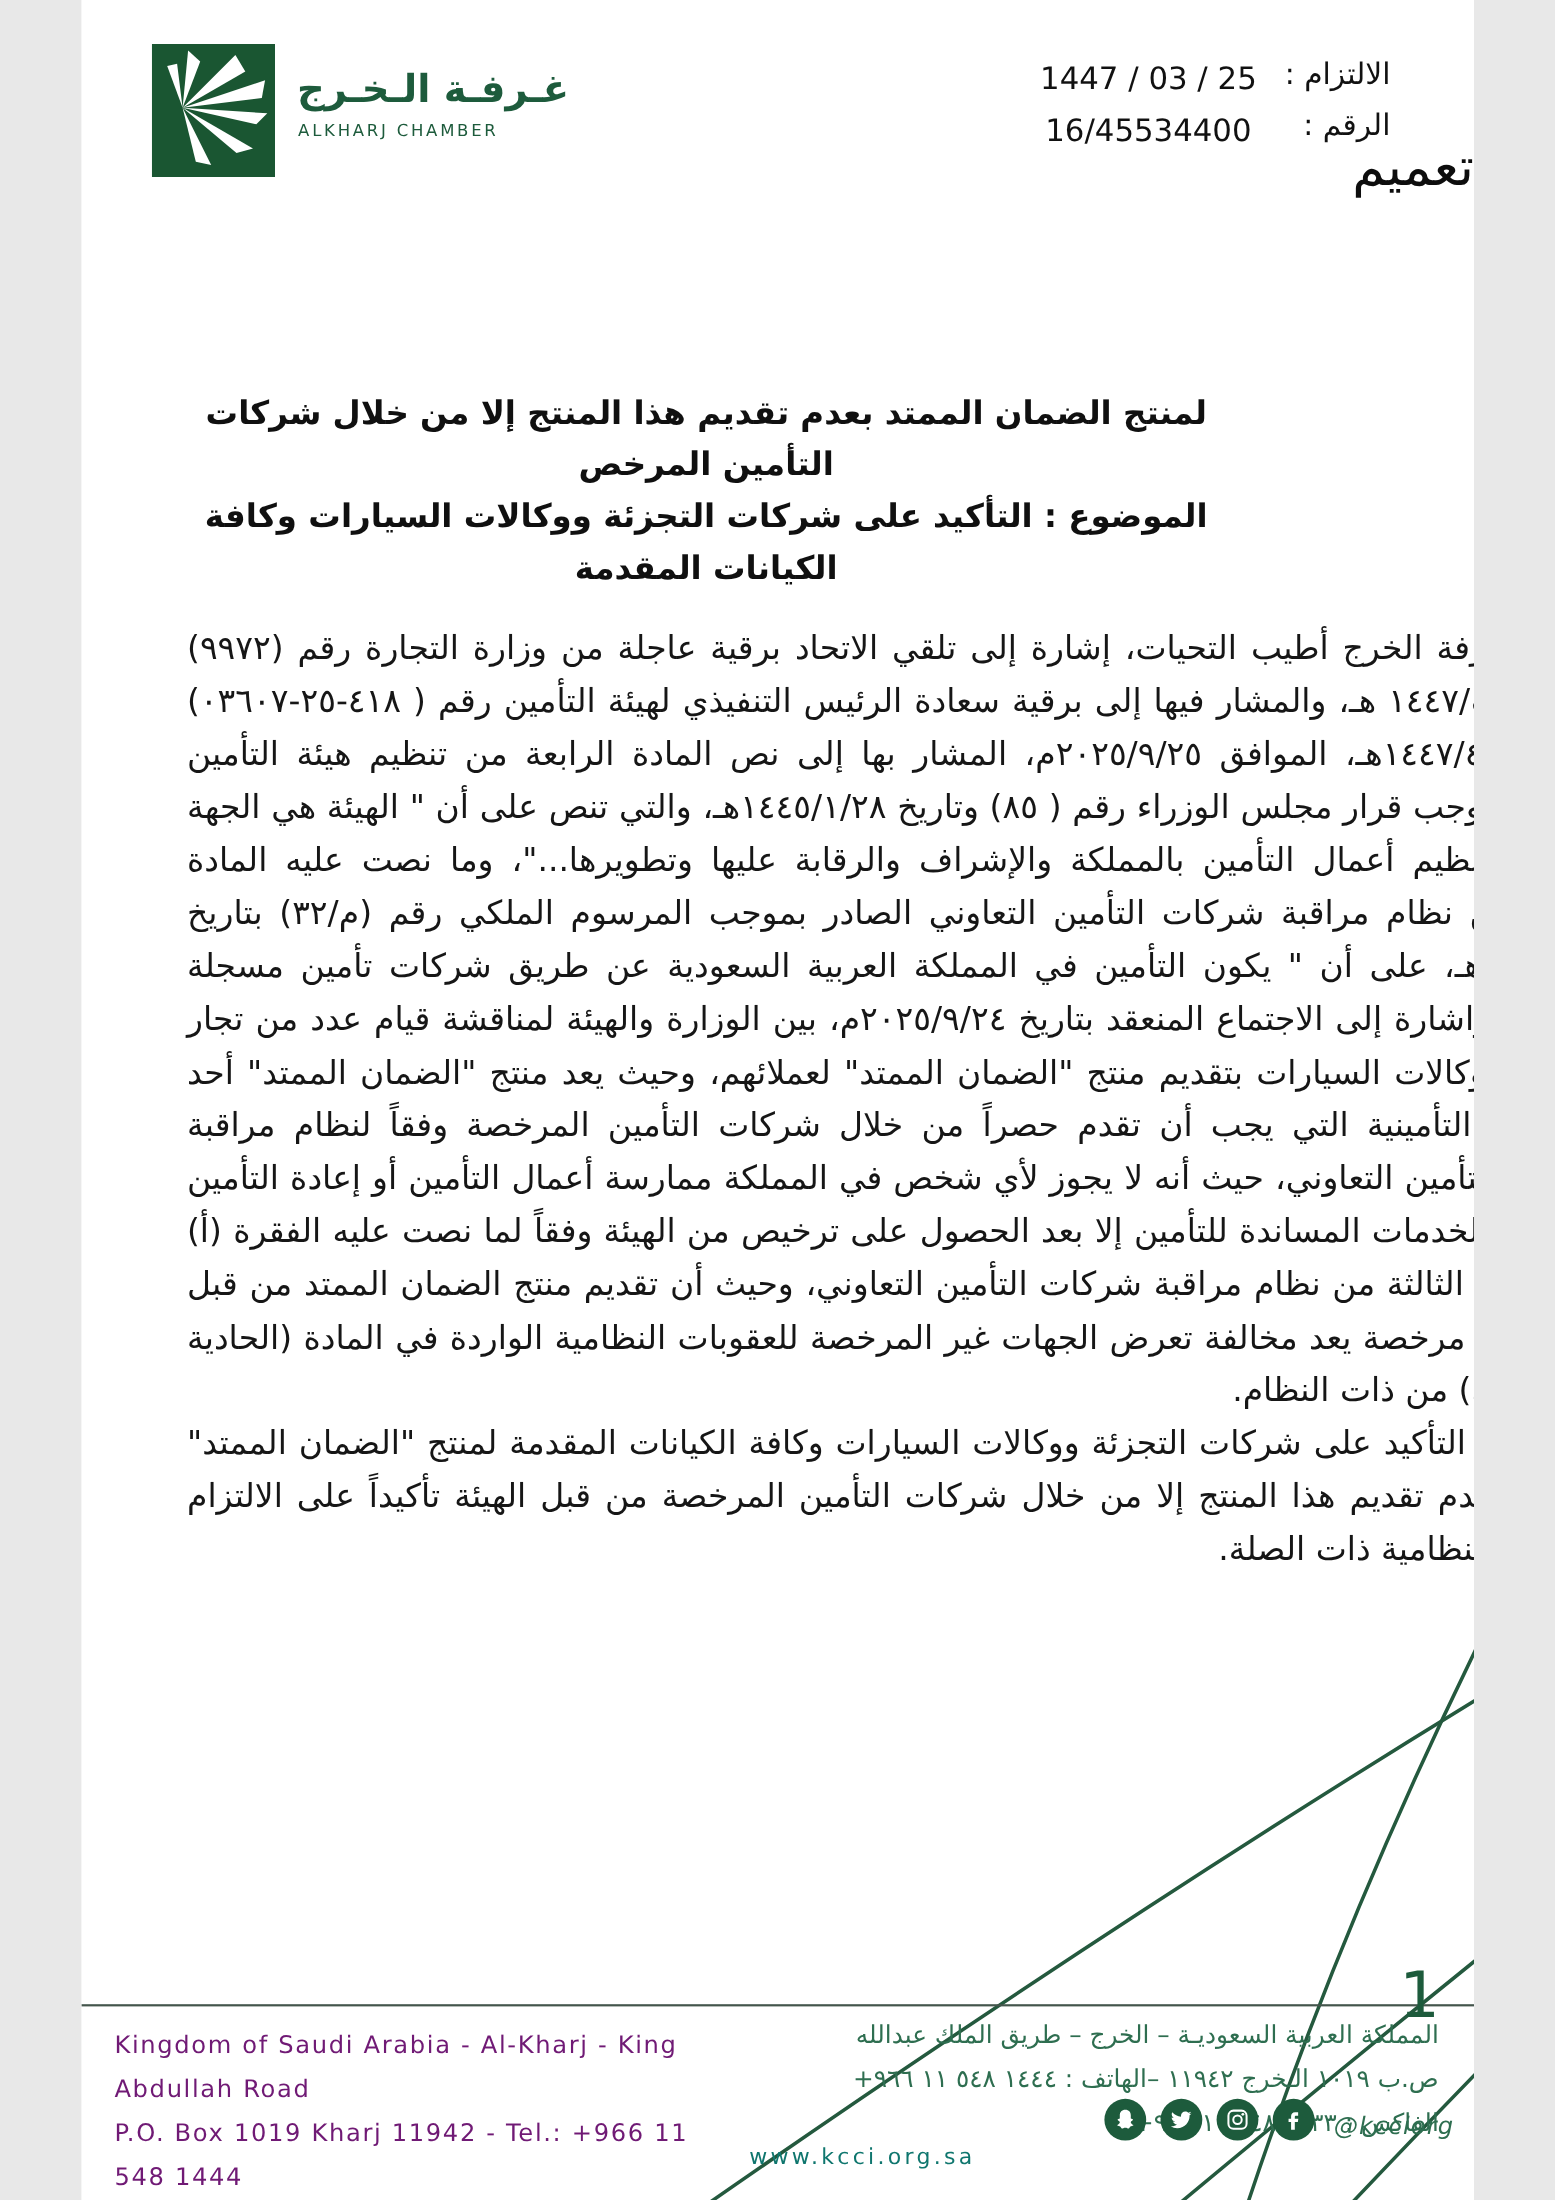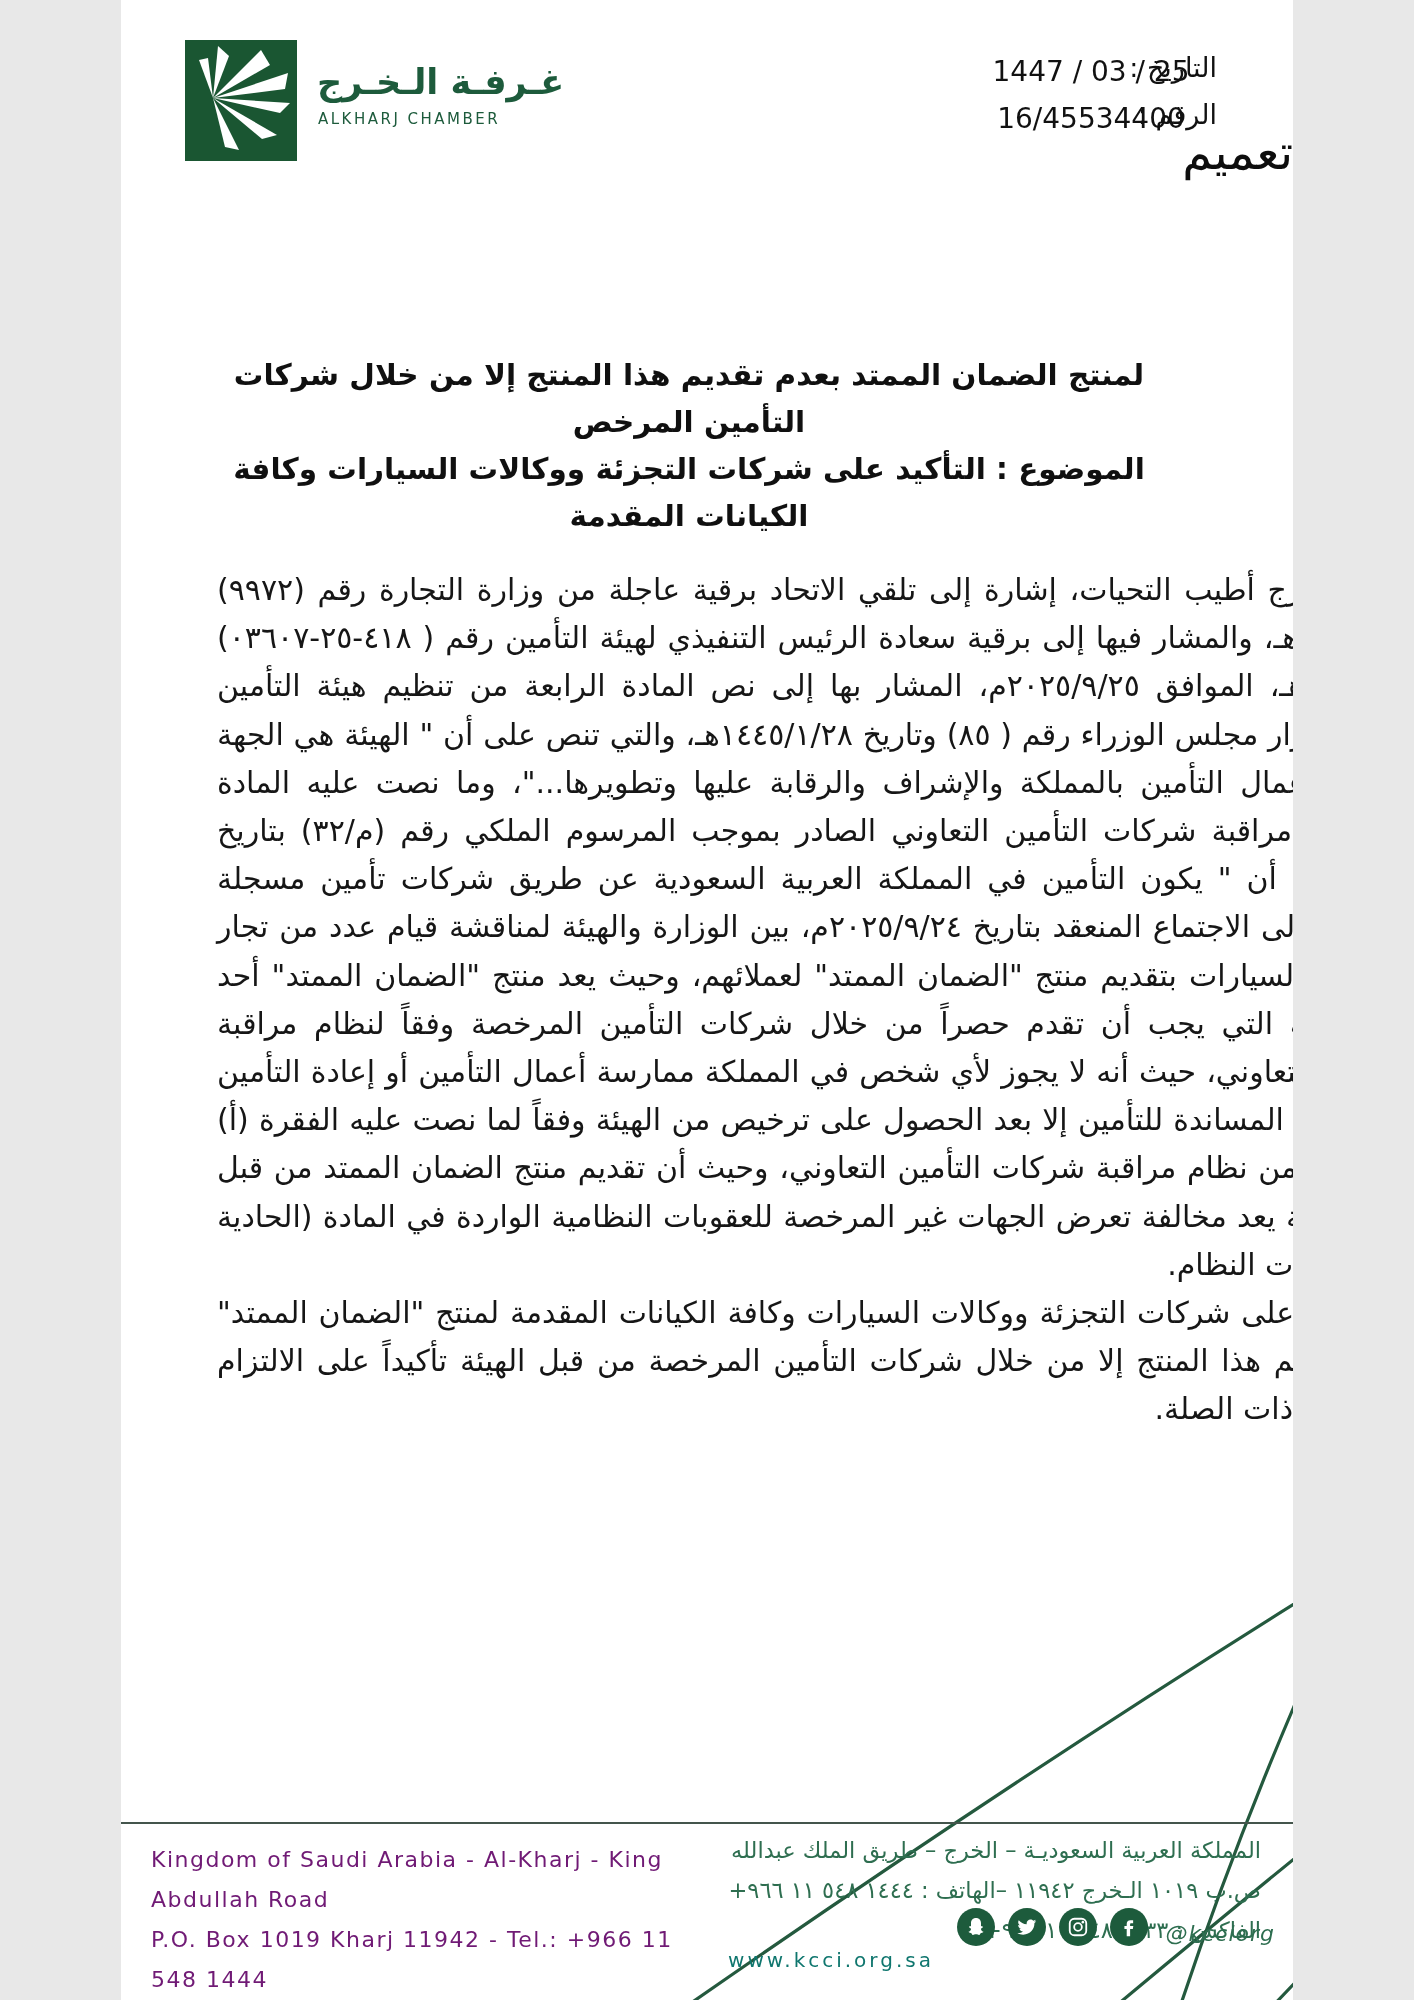--- a/index.html
+++ b/index.html
@@ -1,17 +1,17 @@
 <!DOCTYPE html>
 <html lang="ar"><head>
 <meta charset="utf-8">
 <style>
   html,body{margin:0;padding:0;background:#e8e8e8;}
   .page{
-    position:relative;width:1172px;height:2000px;margin:0 auto;
+    position:relative;width:1266px;height:2000px;margin:0 auto;
     background:#ffffff;overflow:hidden;
     font-family:"DejaVu Sans",sans-serif;color:#161616;
   }
   
   .logo-box{position:absolute;left:64px;top:40px;width:112px;height:121px;}
   .brand-ar{position:absolute;left:196px;top:62px;font-size:35px;font-weight:bold;color:#1d5b3c;}
   .brand-en{position:absolute;left:197px;top:110px;font-size:15px;letter-spacing:2.5px;color:#1d5b3c;}
   .meta-label{position:absolute;right:76px;font-size:27px;direction:rtl;color:#111;}
   .meta-value{position:absolute;left:860px;width:220px;text-align:center;font-size:28px;direction:ltr;color:#111;}
   .doc-title{position:absolute;left:0;right:0;top:124px;text-align:right;font-size:48px;direction:rtl;color:#0d0d0d;}
@@ -55,21 +55,21 @@
         <path d="M28,58 L105,63 L95,73 Z"></path>
         <path d="M28,58 L92,95 L77,99 Z"></path>
         <path d="M28,58 L54,110 L40,107 Z"></path>
         <path d="M28,58 L14,20 L23,18 Z"></path>
       </g>
     </svg>
   </div>
   <div class="brand-ar">غـرفـة الـخـرج</div>
   <div class="brand-en">ALKHARJ CHAMBER</div>
 
-  <div class="meta-label" style="top:52px;">التاريخ :</div>
+  <div class="meta-label" style="top:52px;">الالتزام :</div>
   <div class="meta-value" style="top:55px;">1447 / 03 / 25</div>
   <div class="meta-label" style="top:99px;">الرقم :</div>
   <div class="meta-value" style="top:102px;">16/45534400</div>
 
   <div class="doc-title">تعميم</div>
 
   <div class="subject">
     <div>لمنتج الضمان الممتد بعدم تقديم هذا المنتج إلا من خلال شركات التأمين المرخص</div>
     <div>الموضوع : التأكيد على شركات التجزئة ووكالات السيارات وكافة الكيانات المقدمة</div>
   </div>

